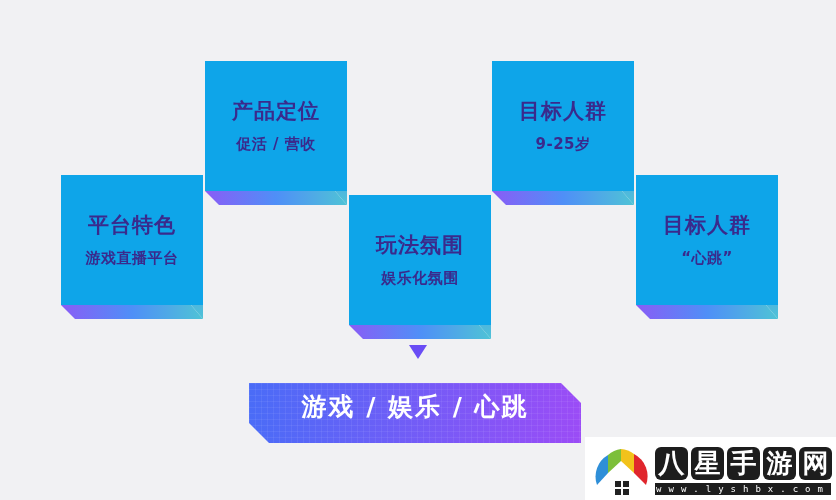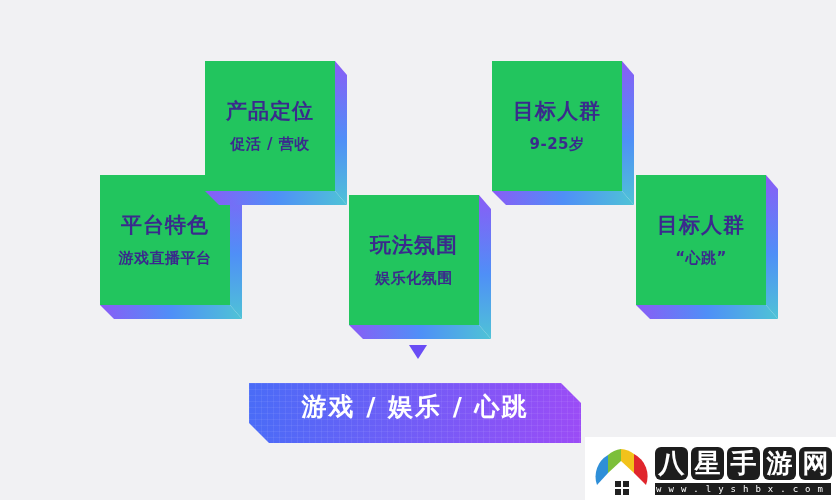--- a/index.html
+++ b/index.html
@@ -6,22 +6,22 @@
   body {
     width:836px; height:500px; position:relative; overflow:hidden;
     background:#f1f1f3;
     font-family:"DejaVu Sans","Liberation Sans",sans-serif;
   }
   .card { position:absolute; width:144px; height:144px; }
   .card .ext {
     position:absolute; left:0; top:0; width:144px; height:144px;
   }
   .card .face {
-    position:absolute; left:0; top:0; width:130px; height:130px;
-    background:#22c55e;
+    position:absolute; left:0; top:0; width:142px; height:130px;
+    background:#0ea5e9;
     display:flex; flex-direction:column; align-items:center; justify-content:center;
   }
   .card .title {
     font-size:21px; font-weight:bold; color:#3a2a8c; letter-spacing:1px; line-height:26px;
   }
   .card .sub {
     font-size:15px; color:#3a2a8c; margin-top:10px; line-height:20px; letter-spacing:0.5px;font-weight:bold;
   }
   .arrow {
     position:absolute; left:409px; top:345px; width:0; height:0;
@@ -68,21 +68,21 @@
     <linearGradient id="gBanner" x1="0" y1="0" x2="1" y2="0">
       <stop offset="0" stop-color="#4a6cf7"></stop>
       <stop offset="1" stop-color="#9b4cf6"></stop>
     </linearGradient>
     <pattern id="grid" width="6" height="6" patternUnits="userSpaceOnUse">
       <path d="M6 0 L0 0 0 6" fill="none" stroke="rgba(255,255,255,0.12)" stroke-width="1"></path>
     </pattern>
   </defs>
 </svg>
 
-<div class="card" style="left:61px; top:175px;margin-left:39px;">
+<div class="card" style="left:61px; top:175px;">
   <svg class="ext" viewBox="0 0 144 144">
     <polygon points="130,0 142,14 142,144 130,130" fill="url(#gSide)"></polygon>
     <polygon points="0,130 130,130 142,144 14,144" fill="url(#gBottom)"></polygon>
   </svg>
   <div class="face">
     <div class="title">平台特色</div>
     <div class="sub">游戏直播平台</div>
   </div>
 </div>
 

